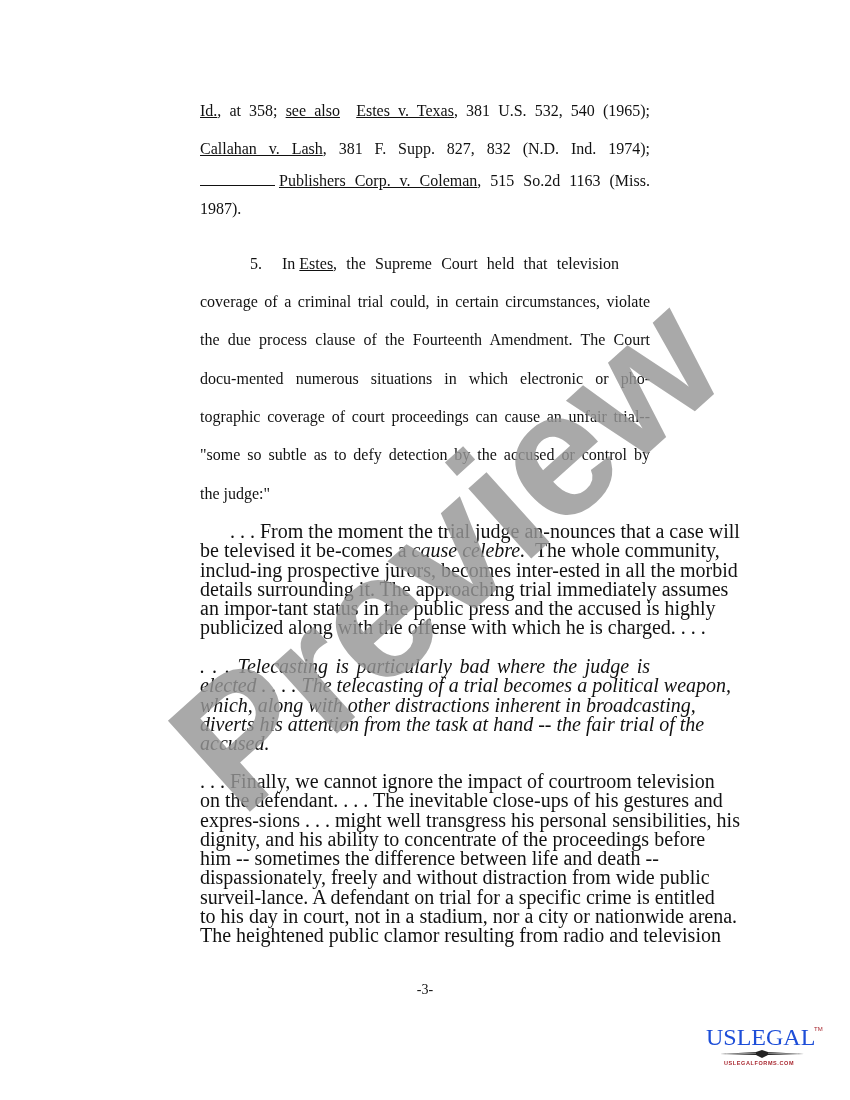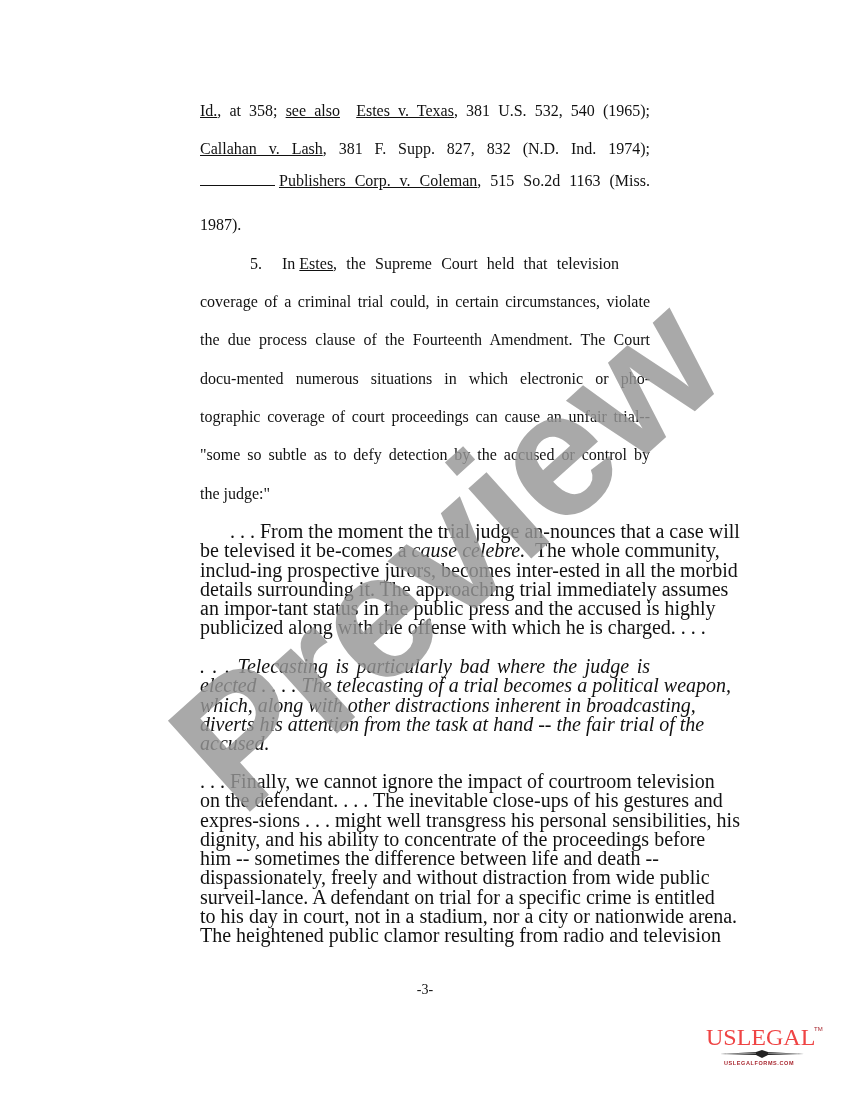--- a/index.html
+++ b/index.html
@@ -15,41 +15,41 @@
   .ql { display: block; text-align: justify; text-align-last: justify; white-space: nowrap; }
   .ql.last { text-align-last: left; }
   .it { font-style: italic; }
   .pagenum { position: absolute; left: 0; width: 850px; top: 982px; text-align: center; font-size: 14px; }
   .watermark { position: absolute; left: 95px; top: 465px; width: 700px; text-align: center;
                font-family: "Liberation Sans", "DejaVu Sans", sans-serif; font-weight: bold;
                font-size: 178px; line-height: 178px; color: rgba(150,150,150,0.82);
                transform: rotate(-42deg); transform-origin: 50% 50%; pointer-events: none; letter-spacing: -2px; }
   .logo { position: absolute; left: 706px; top: 1024px; width: 120px; height: 44px; }
   .logo-text { position: absolute; left: 0; top: 0; font-family: "Liberation Serif", serif; font-size: 24px;
-               color: #ef4444; letter-spacing: 0px; line-height: 26px; }
+               color: #1d4ed8; letter-spacing: 0px; line-height: 26px; }
   .logo-tm { position: absolute; left: 108px; top: 2px; font-size: 6px; color: #a8262e; font-family: "Liberation Sans", sans-serif; }
   .logo-wings { position: absolute; left: 14px; top: 26px; width: 84px; height: 8px; }
   .logo-url { position: absolute; left: 18px; top: 36px; font-family: "Liberation Sans", sans-serif;
               font-size: 5.5px; color: #a8262e; letter-spacing: 0.6px; font-weight: bold; }
 </style>
 </head>
 <body>
 
 <div class="page">
 
   <div class="dl" style="top:101px;">
     <span class="u">Id.</span><span>, at 358; </span><span class="u">see also</span>&nbsp; <span class="u">Estes v. Texas</span><span>, 381 U.S. 532, 540 (1965);</span>
   </div>
   <div class="dl" style="top:139px;">
     <span class="u">Callahan v. Lash</span><span>, 381 F. Supp. 827, 832 (N.D. Ind. 1974);</span>
   </div>
   <div class="dl" style="top:171px;">
     <span class="blank"></span><span class="u">Publishers Corp. v. Coleman</span><span>, 515 So.2d 1163 (Miss.</span>
   </div>
-  <div class="dl last" style="top:215px;">1987).</div>
+  <div class="dl last" style="top:199px;">1987).</div>
 
   <div class="dl last" style="top:254px; text-align:left;">
     <span style="display:inline-block; width:50px;"></span><span>5.</span><span style="display:inline-block; width:20px;"></span><span>In </span><span class="u">Estes</span><span style="word-spacing:5.2px;">, the Supreme Court held that television</span>
   </div>
   <div class="dl" style="top:292px;">coverage of a criminal trial could, in certain circumstances, violate</div>
   <div class="dl" style="top:330px;">the due process clause of the Fourteenth Amendment.  The Court</div>
   <div class="dl" style="top:369px;">docu-mented numerous situations in which electronic or pho-</div>
   <div class="dl" style="top:407px;">tographic coverage of court proceedings can cause an unfair trial--</div>
   <div class="dl" style="top:445px;">"some so subtle as to defy detection by the accused or control by</div>
   <div class="dl last" style="top:484px;">the judge:"</div>

